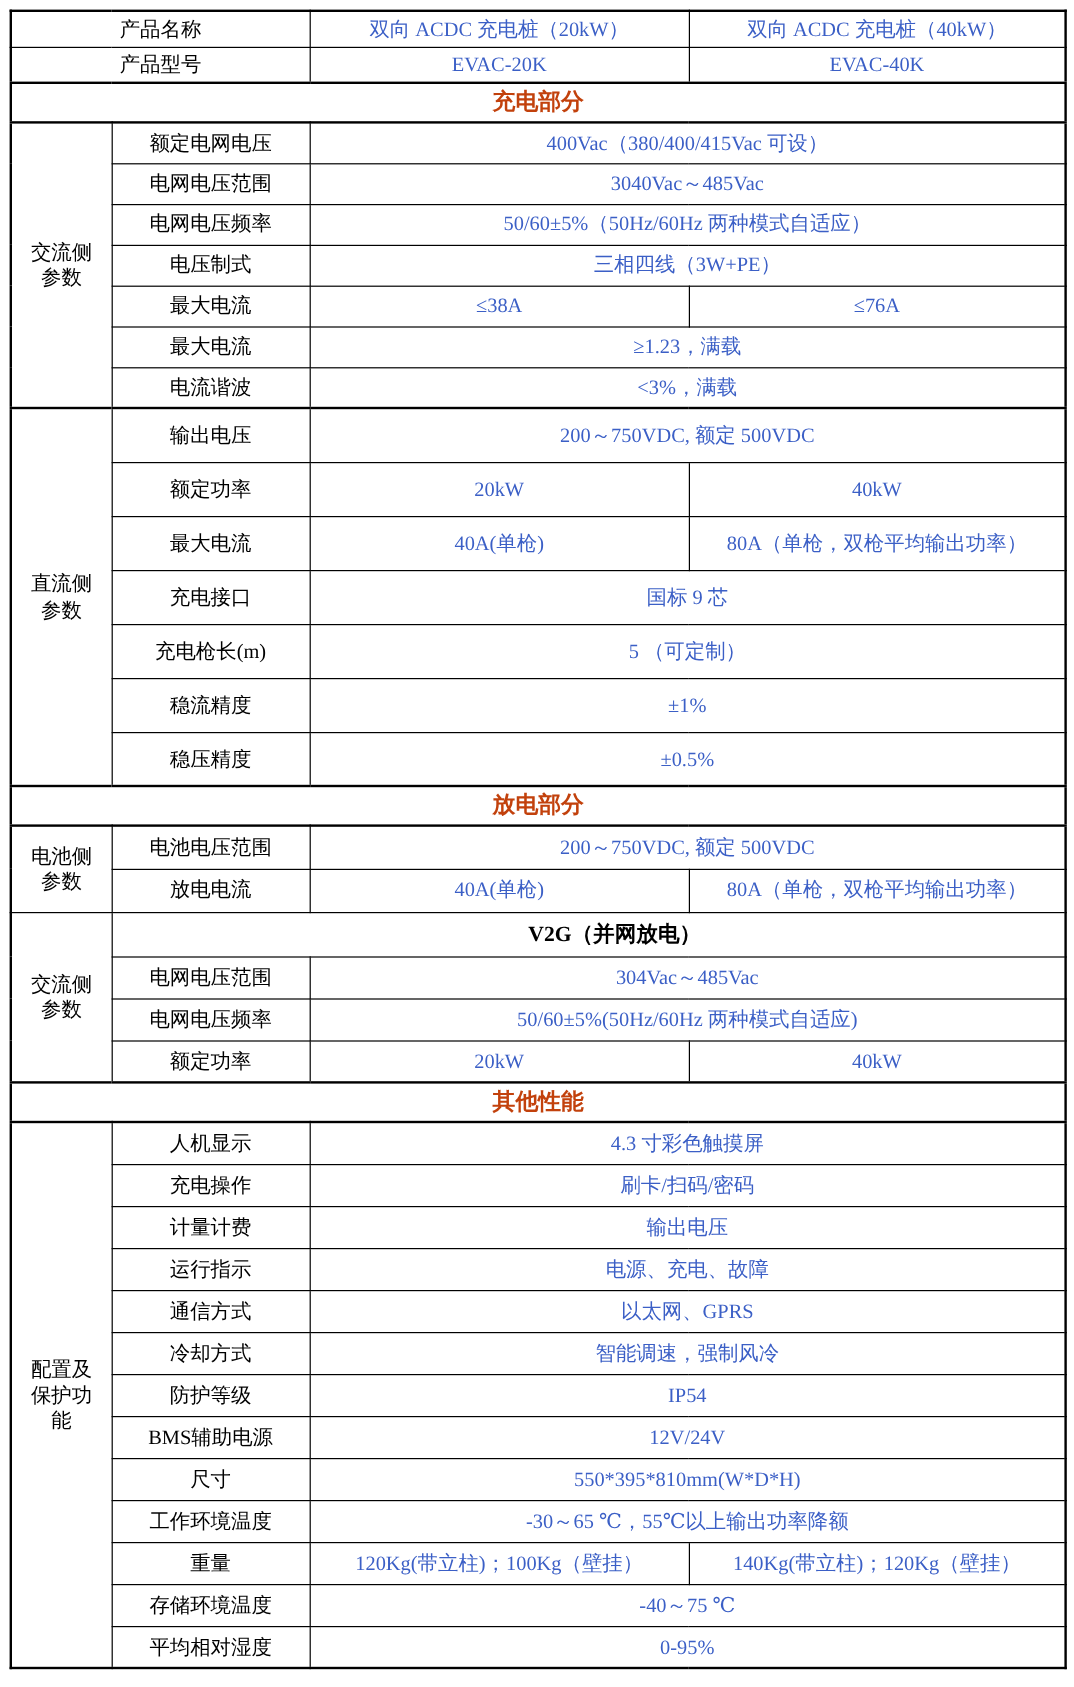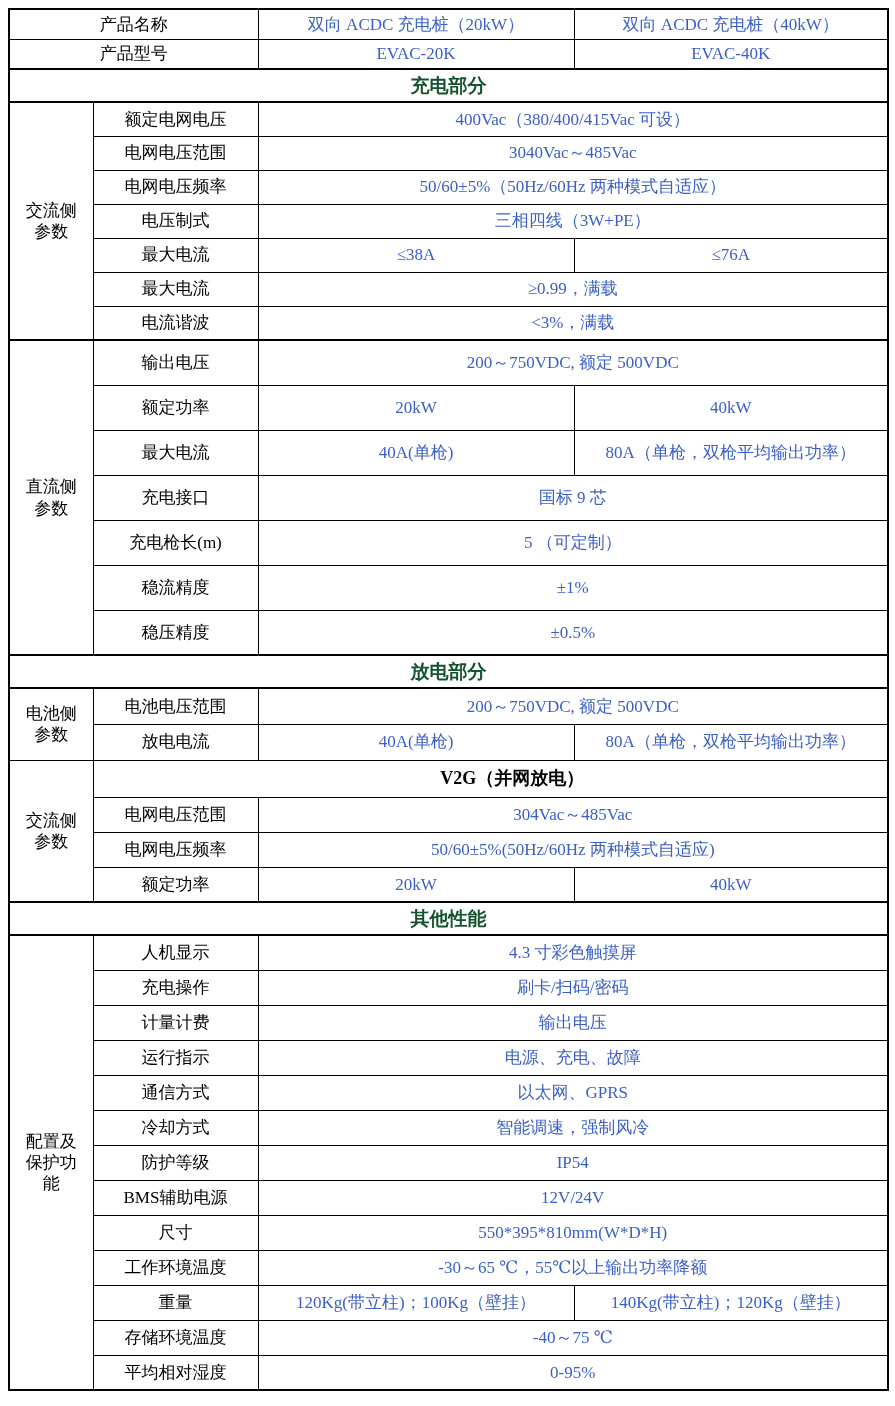--- a/index.html
+++ b/index.html
@@ -2,21 +2,21 @@
 <html><head>
 <meta charset="utf-8">
 <style>
   html,body{margin:0;padding:0;background:#ffffff;}
   body{width:895px;height:1406px;font-family:"Liberation Serif","DejaVu Serif",serif;color:#000;}
   table.spec{border-collapse:collapse;margin:8px;width:879px;table-layout:fixed;border:2px solid #000;}
   td{border:1px solid #000;text-align:center;vertical-align:middle;font-size:17px;padding:0 4px;overflow:hidden;line-height:1.25;}
   td.val{color:#3B5FC6;margin-left:27px;}
   td.lbl{color:#000;}
   td.group{color:#000;padding:4px 9px;margin-left:24px;}
-  td.section{font-weight:bold;font-size:19px;color:#14532d;}
+  td.section{font-weight:bold;font-size:19px;color:#c2410c;}
   td.v2g{font-weight:bold;font-size:18px;color:#000;padding-left:48px;}
   tr.h30{height:30px}
   tr.h33{height:33px}
   tr.h34{height:34px}
   tr.h35{height:35px}
   tr.h36{height:36px}
   tr.h37{height:37px}
   tr.h45{height:45px}
   tr.thickb > td{border-bottom-width:2px}
   tr.thickt > td{border-top-width:2px}
@@ -65,21 +65,21 @@
     <td class="lbl">电压制式</td>
     <td colspan="2" class="val">三相四线（3W+PE）</td>
   </tr>
   <tr class="h34">
     <td class="lbl">最大电流</td>
     <td class="val">≤38A</td>
     <td class="val">≤76A</td>
   </tr>
   <tr class="h34">
     <td class="lbl">最大电流</td>
-    <td colspan="2" class="val">≥0.99，满载</td>
+    <td colspan="2" class="val">≥1.23，满载</td>
   </tr>
   <tr class="h34 thickb">
     <td class="lbl">电流谐波</td>
     <td colspan="2" class="val">&lt;3%，满载</td>
   </tr>
 
   <tr class="h45 thickt">
     <td rowspan="7" class="group">直流侧参数</td>
     <td class="lbl">输出电压</td>
     <td colspan="2" class="val">200～750VDC, 额定 500VDC</td>

